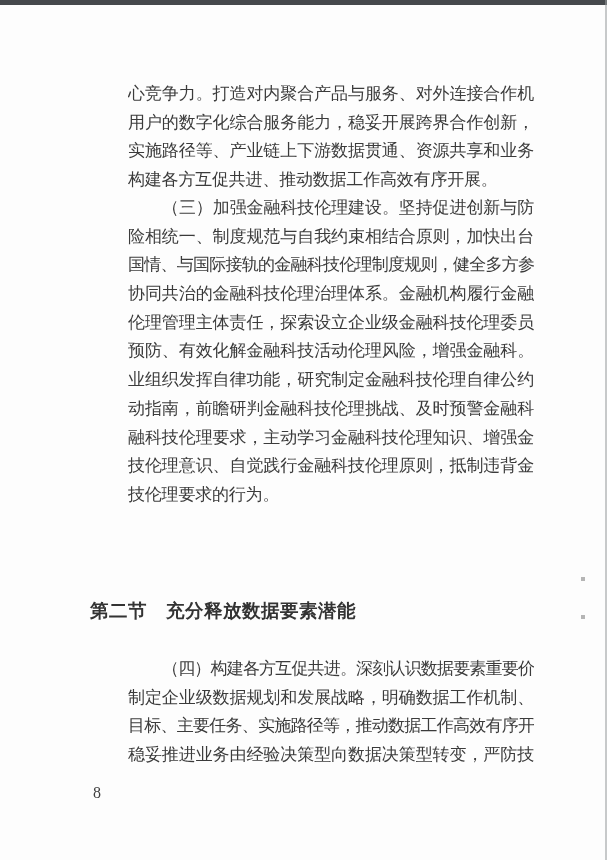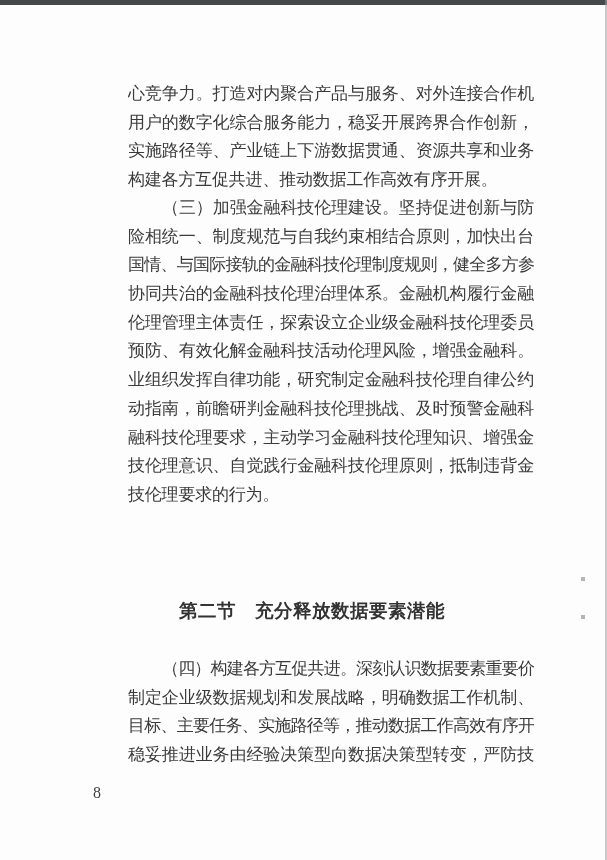--- a/index.html
+++ b/index.html
@@ -43,21 +43,21 @@
     text-justify: inter-character;
     white-space: normal;
   }
   .tight { letter-spacing: -0.9px; }
   .indent { text-indent: 34px; }
 
   #block1 { top: 80px; }
   #block2 { top: 194px; }
   #section-heading {
     top: 597px;
-    text-align: center;
+    text-align: left;
     font-weight: bold;
     font-size: 18.5px;
     letter-spacing: 0.5px;
     color: #333;
     height: 29px; line-height: 29px;
   }
   #block3 { top: 655px; }
 
   .pagenum {
     position: absolute; left: 93px; top: 784px;

